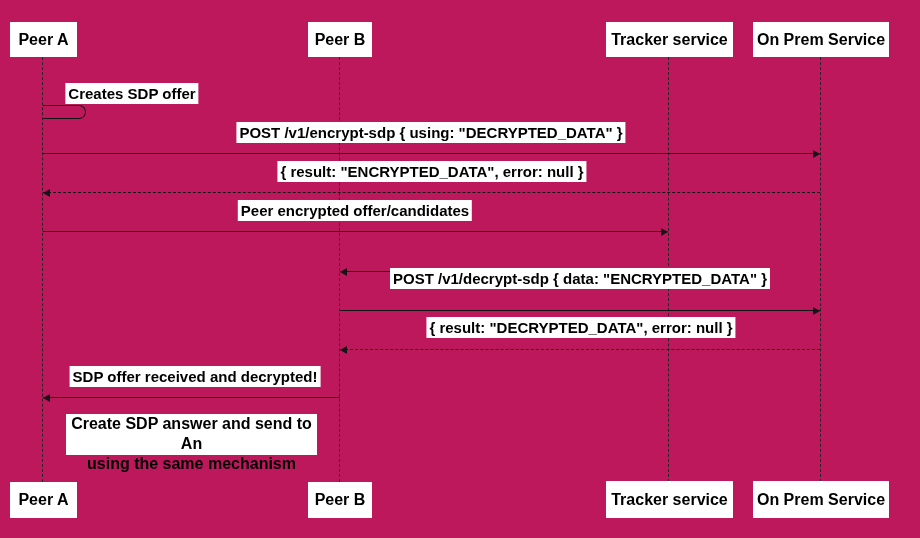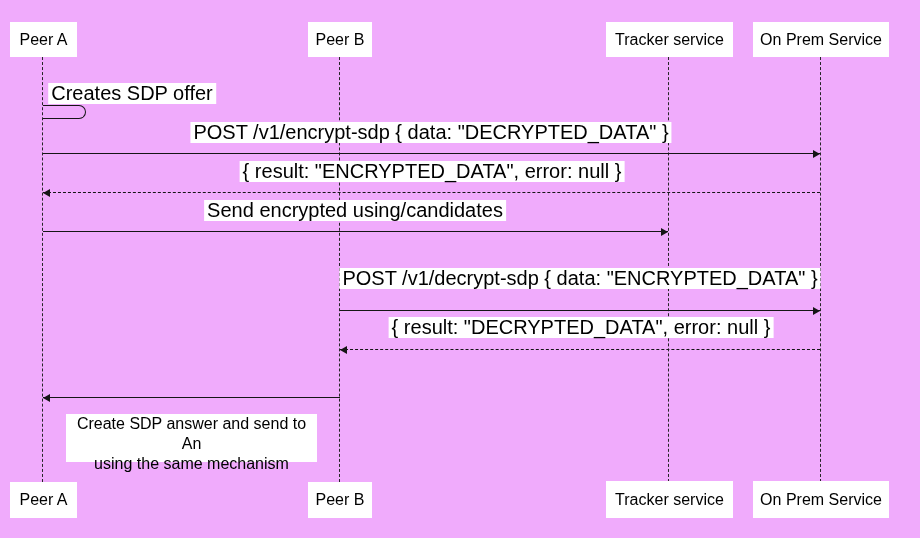--- a/index.html
+++ b/index.html
@@ -4,22 +4,23 @@
 <style>
   html, body { margin: 0; padding: 0; }
   body {
     background: #000000;
     font-family: "Liberation Sans", "DejaVu Sans", sans-serif;
   }
   .diagram {
     position: relative;
     width: 920px;
     height: 538px;
-    background: #f0abfc;
+    background: #be185d;
     overflow: hidden;
+    font-weight: bold;
   }
   
   .lifeline {
     position: absolute;
     width: 0;
     border-left: 1px dashed #262626;
     top: 57px;
     height: 425px;
     z-index: 1;
   }
@@ -57,21 +58,21 @@
     justify-content: center;
     white-space: nowrap;
     z-index: 3;
     box-sizing: border-box;
   }
   .msg {
     position: absolute;
     transform: translateX(-50%);
     background: #ffffff;
     color: #000000;
-    font-size: 20px;
+    font-size: 15px;
     line-height: 19px;
     padding: 1px 3px;
     white-space: nowrap;
     z-index: 3;
   }
   .note {
     position: absolute;
     background: #ffffff;
     color: #000000;
     font-size: 16px;
@@ -122,27 +123,28 @@
       <span>Peer B</span>
     </div>
   <div class="actor" style="left:606px; top:22px; width:127px; height:35px;">
       <span>Tracker service</span>
     </div>
   <div class="actor" style="left:753px; top:22px; width:136px; height:35px;">
       <span>On Prem Service</span>
     </div>
 
   <div class="msg" style="left:132px; top:83px;">Creates SDP offer</div>
-  <div class="msg" style="left:431px; top:122px;">POST /v1/encrypt-sdp { data: "DECRYPTED_DATA" }</div>
+  <div class="msg" style="left:431px; top:122px;">POST /v1/encrypt-sdp { using: "DECRYPTED_DATA" }</div>
   <div class="msg" style="left:432px; top:161px;">{ result: "ENCRYPTED_DATA", error: null }</div>
-  <div class="msg" style="left:355px; top:200px;">Send encrypted using/candidates</div>
+  <div class="msg" style="left:355px; top:200px;">Peer encrypted offer/candidates</div>
   <div class="msg" style="left:580px; top:268px;">POST /v1/decrypt-sdp { data: "ENCRYPTED_DATA" }</div>
   <div class="msg" style="left:581px; top:317px;">{ result: "DECRYPTED_DATA", error: null }</div>
+  <div class="msg" style="left:195px; top:366px;">SDP offer received and decrypted!</div>
 
-  <div class="note" style="left:66px; top:414px; width:251px; height:48px;">
+  <div class="note" style="left:66px; top:414px; width:251px; height:41px;">
     <div>Create SDP answer and send to An</div>
     <div>using the same mechanism</div>
   </div>
 
   <div class="actor" style="left:10px; top:482px; width:67px; height:36px;">
       <span>Peer A</span>
     </div>
   <div class="actor" style="left:308px; top:482px; width:64px; height:36px;">
       <span>Peer B</span>
     </div>

